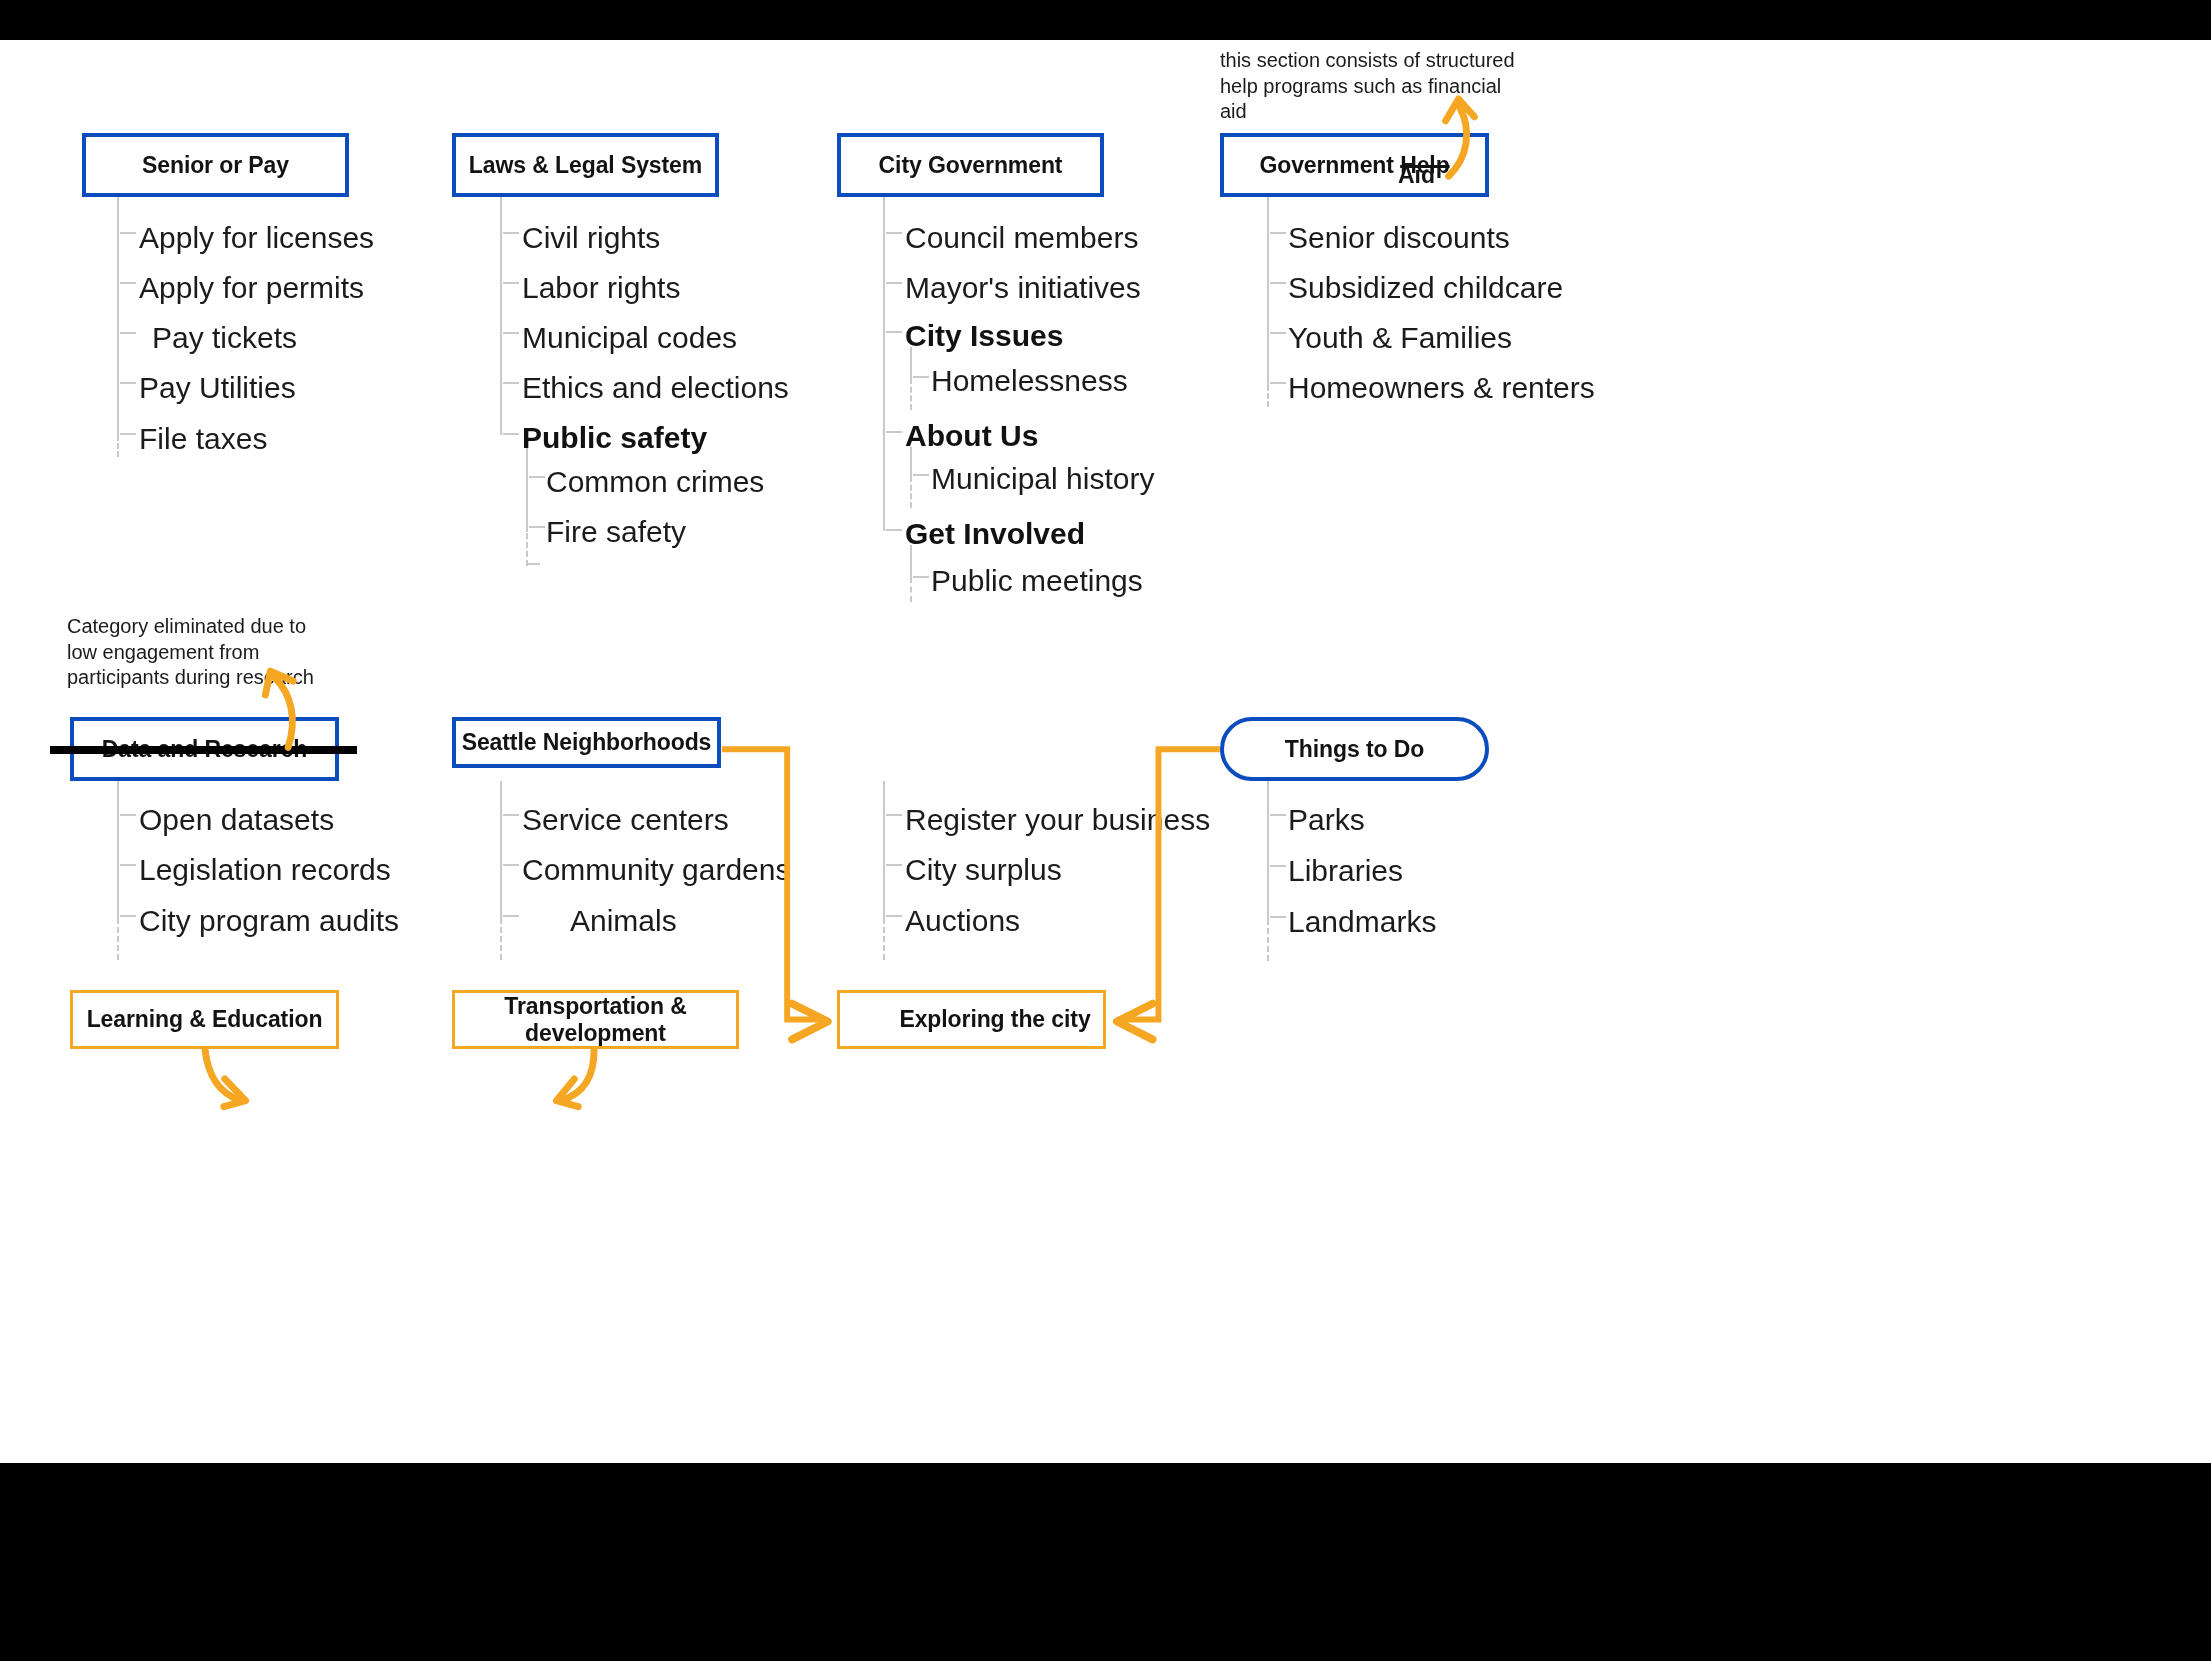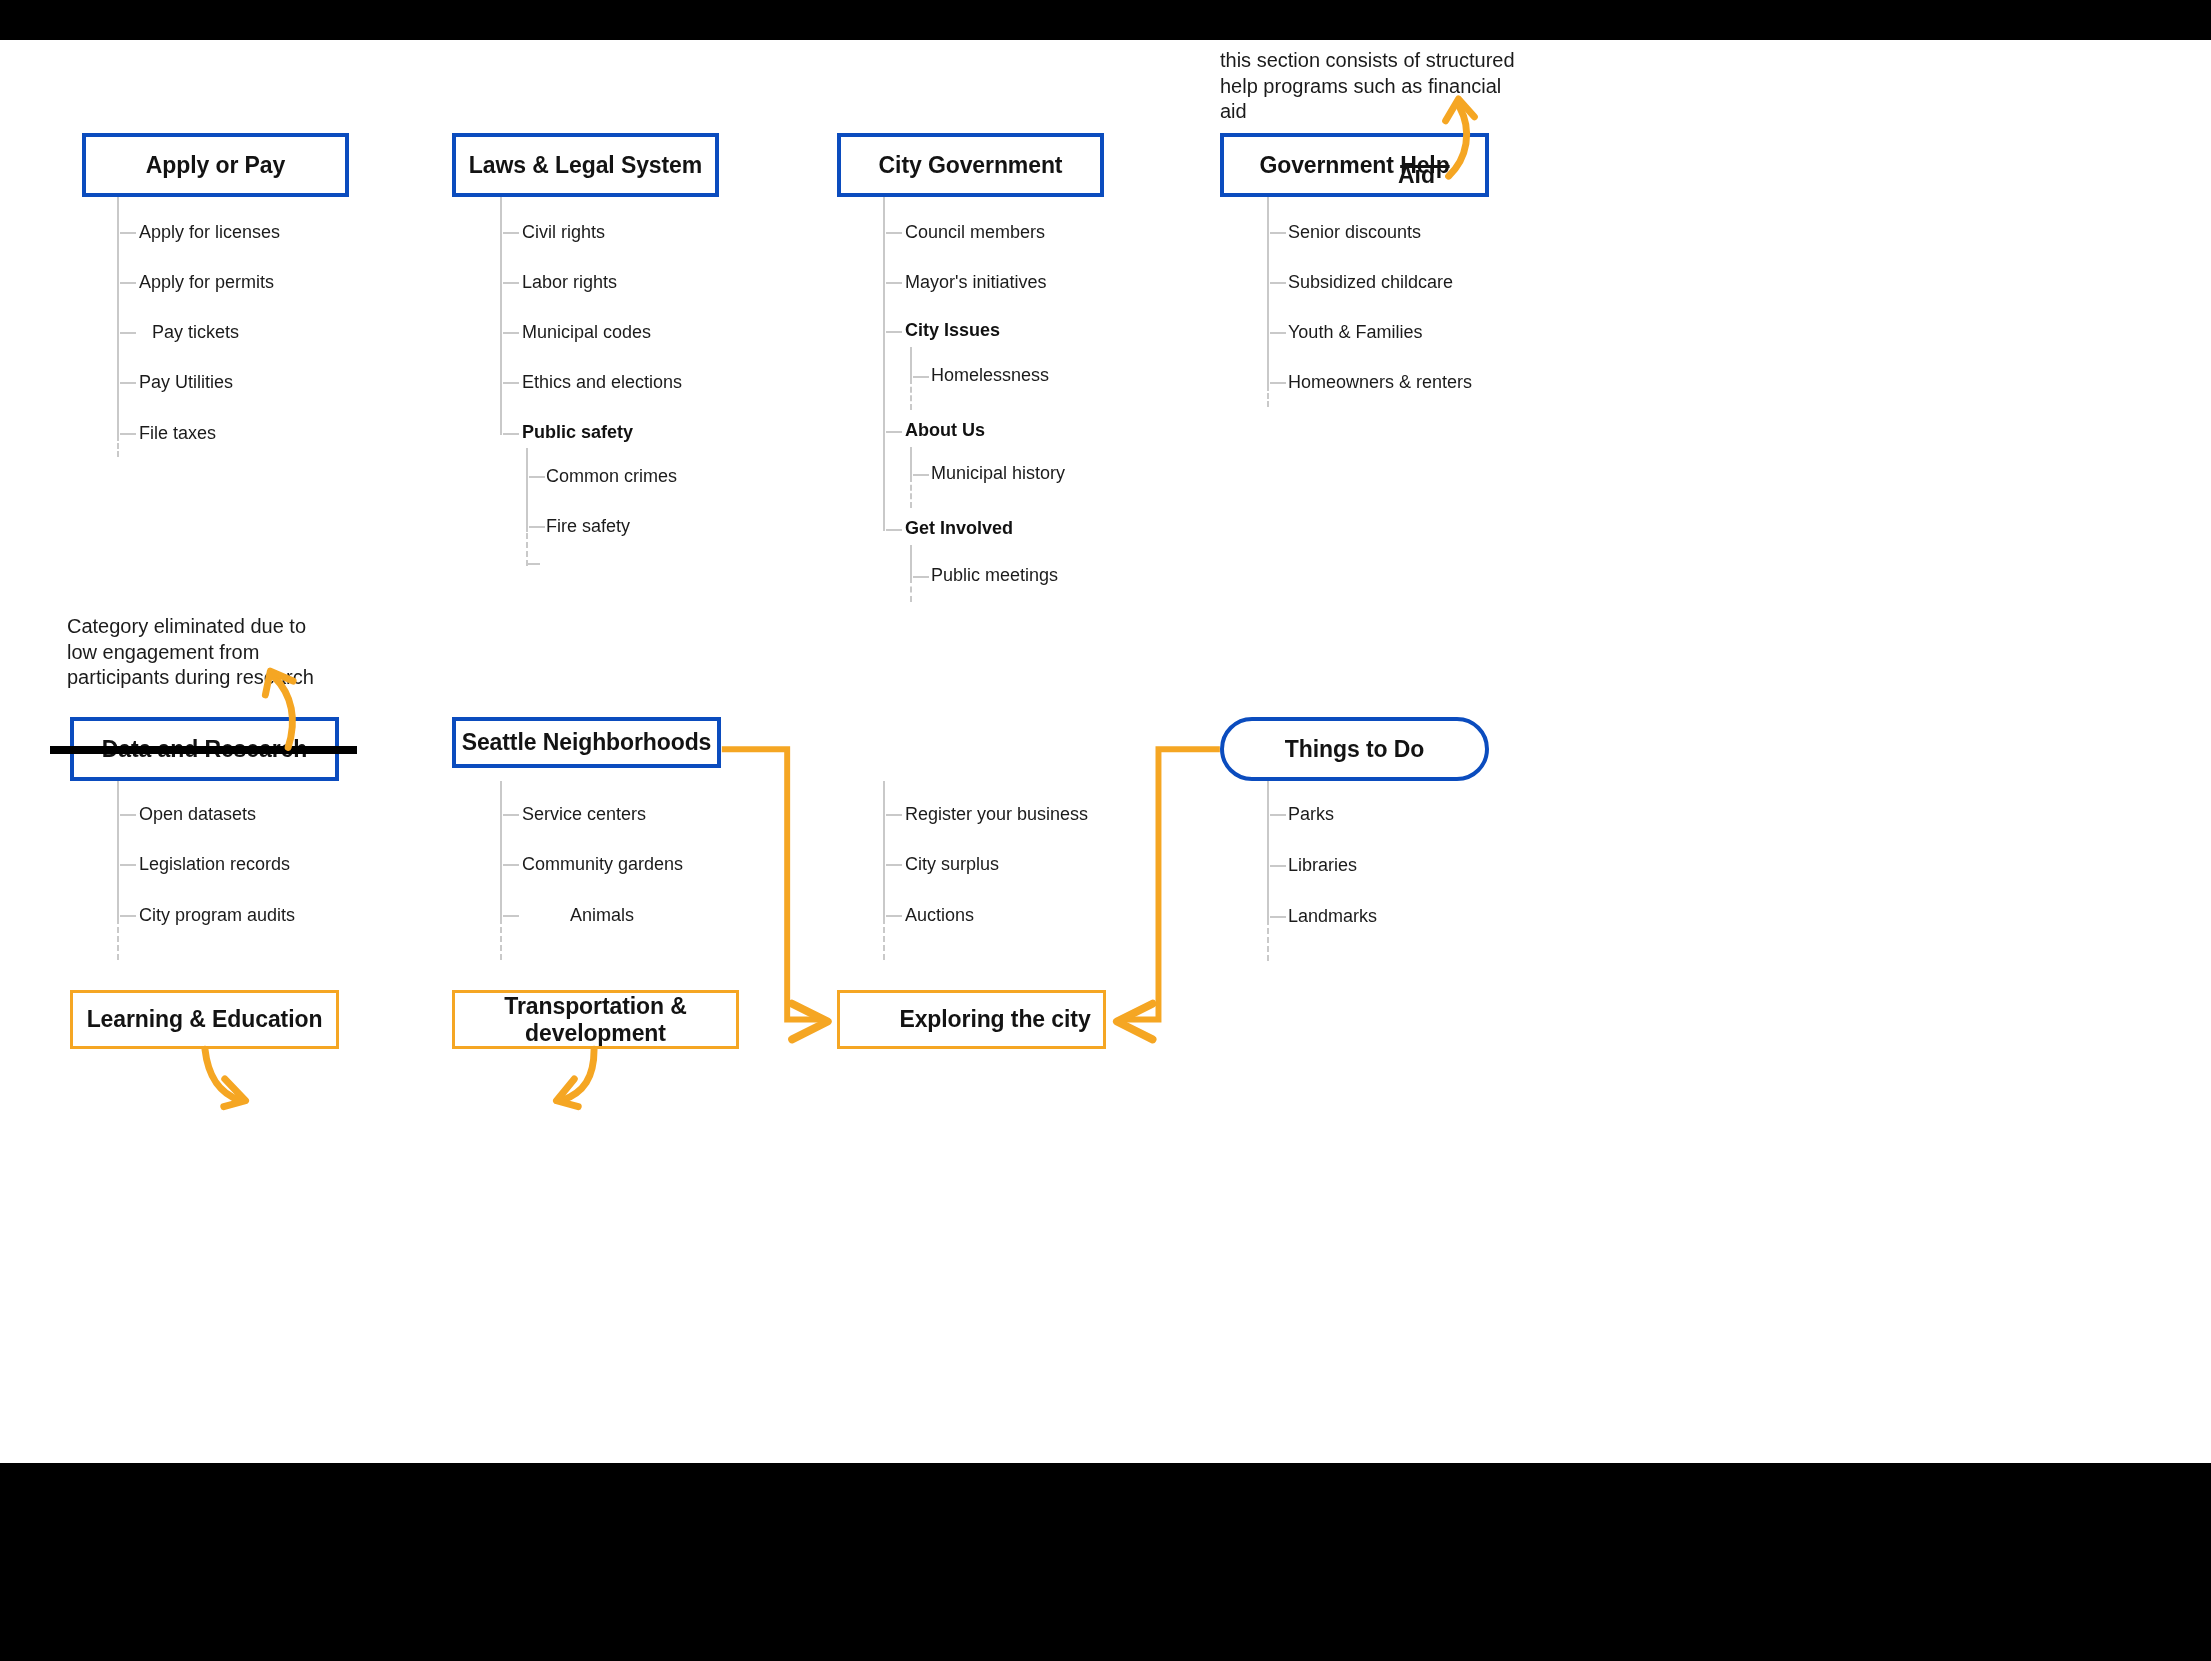--- a/index.html
+++ b/index.html
@@ -54,21 +54,21 @@
   .trunk {
     position:absolute; width:2px; background:#c9c9c9;
   }
   .trunk.dashed {
     background:none;
     border-left:2px dashed #c9c9c9;
     width:0;
   }
   .node {
     position:absolute;
-    font-size:18px;
+    font-size:30px;
     color:#1b1b1b;
     white-space:nowrap;
     line-height:1;
   }
   .node.bold { font-weight:bold; color:#111; }
   .tick {
     position:absolute; height:2px; width:16px; background:#c9c9c9;
   }
 
   
@@ -84,21 +84,21 @@
   svg.overlay { position:absolute; left:0; top:0; width:2212px; height:1661px; overflow:visible; }
   svg.ovl-arrows { z-index:45; }
   svg.ovl-connect { z-index:15; }
 </style>
 </head>
 <body>
 
 <div id="canvas">
 
   <div class="catbox blue" style="left:82px; top:133px; width:267px; height:64px;">
-    <span>Apply or Pay</span>
+    <span>Senior or Pay</span>
   </div>
   <div class="tree" style="left:0; top:0;">
     <div class="trunk" style="left:117px; top:197px; height:238px;"></div>
     <div class="trunk dashed" style="left:117px; top:435px; height:22px;"></div>
     <div class="tick" style="left:120px; top:232px;"></div>
     <div class="tick" style="left:120px; top:282px;"></div>
     <div class="tick" style="left:120px; top:332px;"></div>
     <div class="tick" style="left:120px; top:382px;"></div>
     <div class="tick" style="left:120px; top:433px;"></div>
     <div class="node" style="left:139px; top:223px;">Apply for licenses</div>

